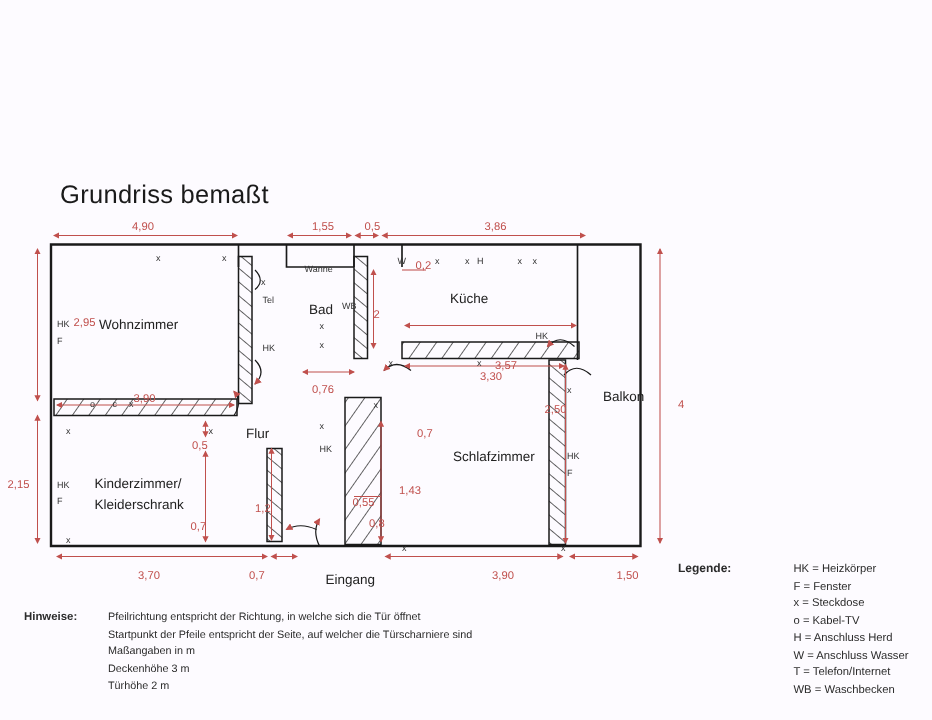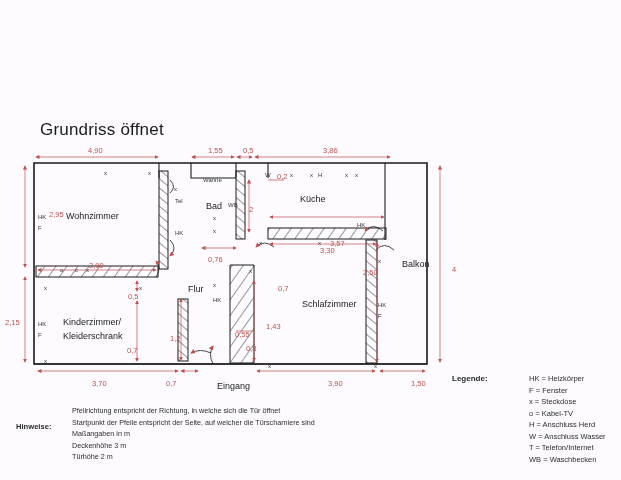--- a/index.html
+++ b/index.html
@@ -22,21 +22,21 @@
   .rm{
     position:absolute;font-size:9px;color:#222;white-space:nowrap;
   }
   .sm{
     position:absolute;font-size:6px;color:#333;white-space:nowrap;
   }
   .legend{position:absolute;left:452px;top:374px;font-size:7.5px;color:#2b2b2b;}
   .legend .lg-head{position:absolute;left:0;top:0;font-weight:bold;font-size:8px;}
   .legend .lg-row{position:absolute;left:48px;white-space:nowrap;padding-left:29px;}
   .notes{position:absolute;left:16px;top:406px;font-size:7.2px;color:#2b2b2b;}
-  .notes .n-head{position:absolute;left:0;top:16px;font-weight:bold;font-size:7.6px;}
+  .notes .n-head{position:absolute;left:0;top:0;font-weight:bold;font-size:7.6px;}
   .notes .n-row{position:absolute;left:56px;white-space:nowrap;}
 </style>
 </head>
 <body>
 
 <svg id="plan" viewBox="0 0 621 480">
   <defs>
     <marker id="ar" markerWidth="6" markerHeight="6" refX="5" refY="3" orient="auto">
       <path d="M0,0 L6,3 L0,6 z" fill="#c0504d"></path>
     </marker>
@@ -105,28 +105,28 @@
     <line x1="254" y1="281" x2="254" y2="361" marker-start="url(#arS)" marker-end="url(#ar)"></line>
     <line x1="38" y1="371" x2="178" y2="371" marker-start="url(#arS)" marker-end="url(#ar)"></line>
     <line x1="181" y1="371" x2="198" y2="371" marker-start="url(#arS)" marker-end="url(#ar)"></line>
     <line x1="257" y1="371" x2="375" y2="371" marker-start="url(#arS)" marker-end="url(#ar)"></line>
     <line x1="380" y1="371" x2="425" y2="371" marker-start="url(#arS)" marker-end="url(#ar)"></line>
     <line x1="268" y1="180" x2="284" y2="180"></line>
     <line x1="236" y1="331" x2="254" y2="331"></line>
   </g>
 </svg>
 
-<div class="ttl">Grundriss öffnet</div>
+<div class="ttl">Grundriss bemaßt</div>
 
 <div id="roomLayer">
     <div class="rm" style="left: 66px; top: 211px;">Wohnzimmer</div>
     <div class="rm" style="left: 206px; top: 201px;">Bad</div>
     <div class="rm" style="left: 300px; top: 194px;">Küche</div>
     <div class="rm" style="left: 402px; top: 259px;">Balkon</div>
-    <div class="rm" style="left: 188px; top: 284px; text-align: right;">Flur</div>
+    <div class="rm" style="left: 164px; top: 284px; text-align: right;">Flur</div>
     <div class="rm" style="left: 63px; top: 317px;">Kinderzimmer/</div>
     <div class="rm" style="left: 63px; top: 331px; text-align: right;">Kleiderschrank</div>
     <div class="rm" style="left: 302px; top: 299px;">Schlafzimmer</div>
     <div class="rm" style="left: 217px; top: 381px;">Eingang</div>
   </div>
 <div id="fixLayer">
     <div class="sm" style="left: 203px; top: 177px;">Wanne</div>
     <div class="sm" style="left: 228px; top: 202px;">WB</div>
     <div class="sm" style="left: 175px; top: 198px;">Tel</div>
     <div class="sm" style="left: 175px; top: 230px;">HK</div>

